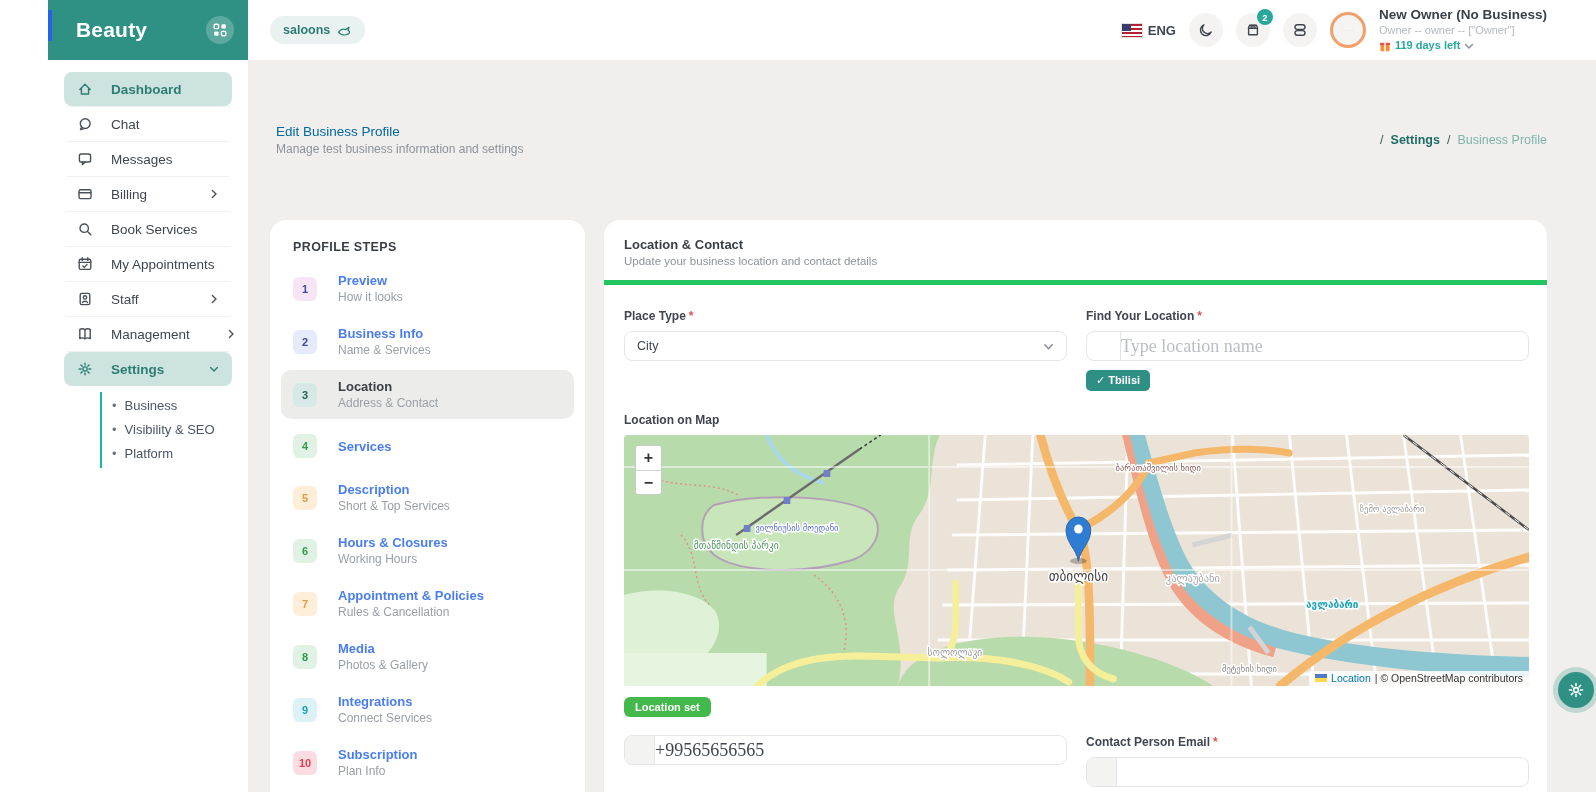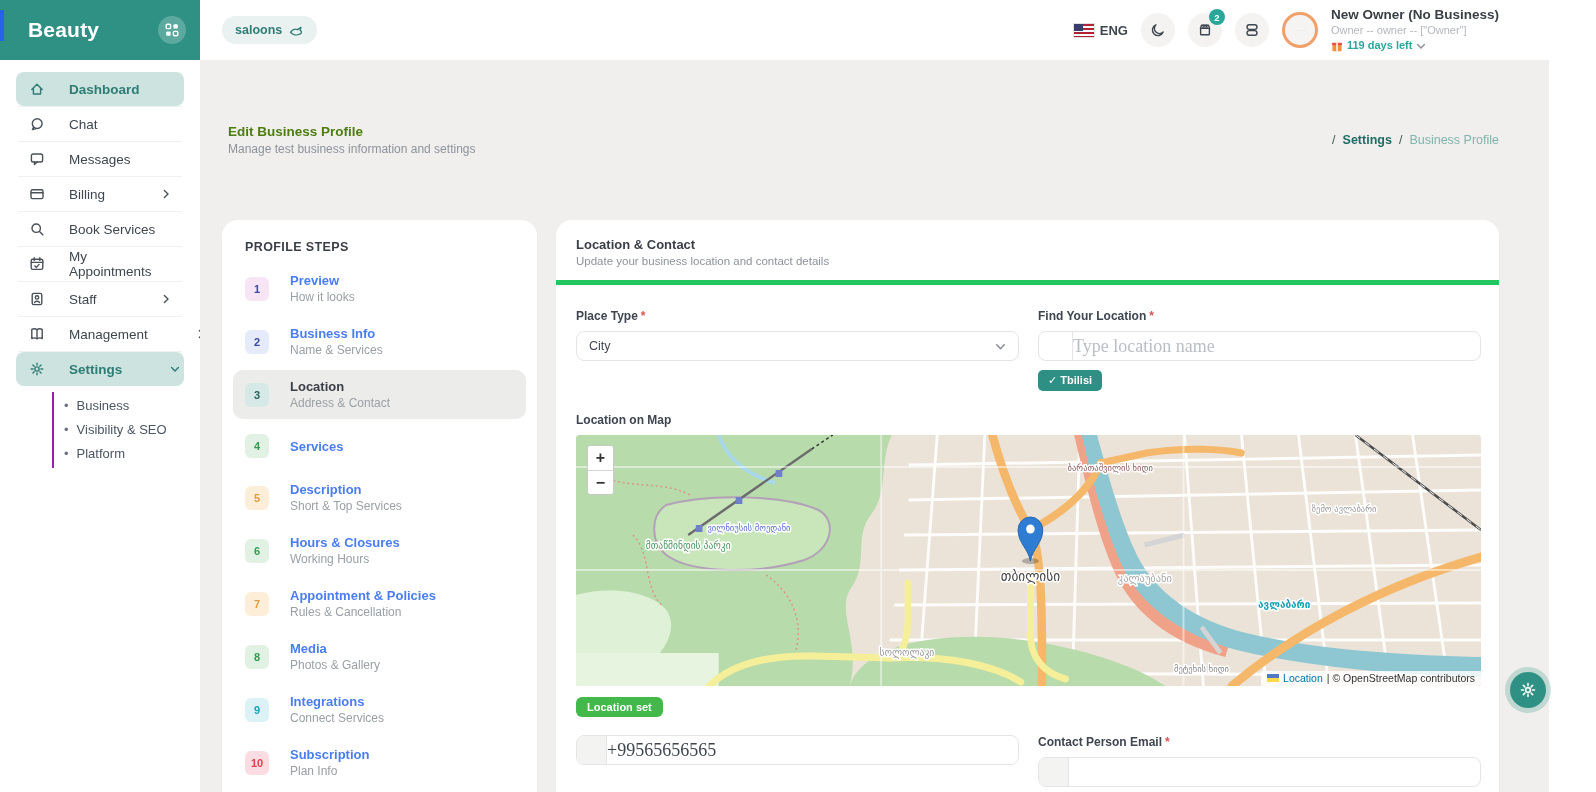--- a/index.html
+++ b/index.html
@@ -1,36 +1,36 @@
 <!DOCTYPE html>
 <html><head>
 <meta charset="utf-8">
 <style>
   * { box-sizing: border-box; margin: 0; padding: 0; }
   html,body { width:1596px; height:792px; overflow:hidden; background:#fff;
     font-family:"Liberation Sans","DejaVu Sans",sans-serif; }
-  .app { display:flex; width:1549px; height:792px; position:relative; }
+  .app { display:flex; width:1549px; height:792px; position:relative;margin-left:48px; }
 
   
   .sidebar { width:200px; background:#fff; display:flex; flex-direction:column; flex-shrink:0; }
   .sidebar-header { height:60px; background:#2e9184; display:flex; align-items:center;
     justify-content:space-between; padding:0 14px 0 28px; position:relative; }
   .edge-accent { position:absolute; left:0; top:10px; width:4px; height:31px; background:#2563eb; }
   .brand-name { color:#fff; font-size:21px; font-weight:700; letter-spacing:.2px; }
   .logo-btn { width:28px; height:28px; border-radius:50%; background:rgba(255,255,255,.22);
     display:flex; align-items:center; justify-content:center; border:none; cursor:pointer; }
   .nav { padding:12px 16px 6px; }
-  .nav-row { height:34px; display:flex; align-items:center; gap:24px; padding:0 13px;
+  .nav-row { height:34px; display:flex; align-items:center; gap:18px; padding:0 13px;
     border-radius:8px; font-size:13.5px; color:#3f4650; cursor:pointer; }
   .nav-row .grow { flex:1; }
   .nav-row.active-teal { background:#cde3df; color:#2e7d74; font-weight:700; }
   .nav-row.active-teal svg { stroke:#2e7d74; }
   .nav-row svg { stroke:#4a5058; }
   .nav-divider { height:1px; background:#f0f0ee; margin:0 2px; }
-  .submenu { margin:6px 0 4px 36px; border-left:2px solid #a21caf; padding:2px 0; }
+  .submenu { margin:6px 0 4px 36px; border-left:2px solid #14b8a6; padding:2px 0; }
   .submenu-item { font-size:13px; color:#4b5563; line-height:24px; padding-left:10px; cursor:pointer; }
   .submenu-item .dot { color:#6b7280; margin-right:8px; }
 
   
   .main { flex:1; display:flex; flex-direction:column; min-width:0; }
   .topbar { height:60px; background:#fff; display:flex; align-items:center;
     justify-content:space-between; padding:0 50px 0 22px; flex-shrink:0; }
   .ws-chip { background:#e9f2f0; color:#2e7d74; font-size:12.5px; font-weight:700;
     border:none; border-radius:14px; padding:7px 13px; display:flex; align-items:center; gap:7px; cursor:pointer; }
   .top-right { display:flex; align-items:center; gap:13px; }
@@ -48,21 +48,21 @@
     display:flex; align-items:center; justify-content:center; font-size:5px; color:#b5b9be;
     letter-spacing:1px; cursor:pointer; }
   .user-block { line-height:1.25; cursor:pointer; }
   .user-name { font-size:13.5px; font-weight:700; color:#3a3f47; }
   .user-role { font-size:11px; color:#b3b7bd; }
   .user-days { display:flex; align-items:center; gap:4px; font-size:11px; font-weight:700; color:#2aa79b; margin-top:1px; }
 
   
   .content { flex:1; background:#f0efed; padding:64px 50px 0 22px; overflow:hidden; }
   .page-head { display:flex; align-items:center; justify-content:space-between; margin:0 0 64px 6px; }
-  .page-title { font-size:13.5px; font-weight:700; color:#4d7c0f; }
+  .page-title { font-size:13.5px; font-weight:400; color:#0369a1; }
   .page-sub { font-size:12px; color:#8d939b; margin-top:3px; }
   .crumbs { font-size:12.5px; display:flex; gap:7px; align-items:center; }
   .crumb-sep { color:#3e5a55; }
   .crumb-link { color:#1f6d64; font-weight:700; cursor:pointer; }
   .crumb-cur { color:#7fb4ac; }
 
   .cards { display:flex; gap:19px; align-items:flex-start; }
   .card { background:#fff; border-radius:16px; box-shadow:0 1px 2px rgba(0,0,0,.03); }
 
   

